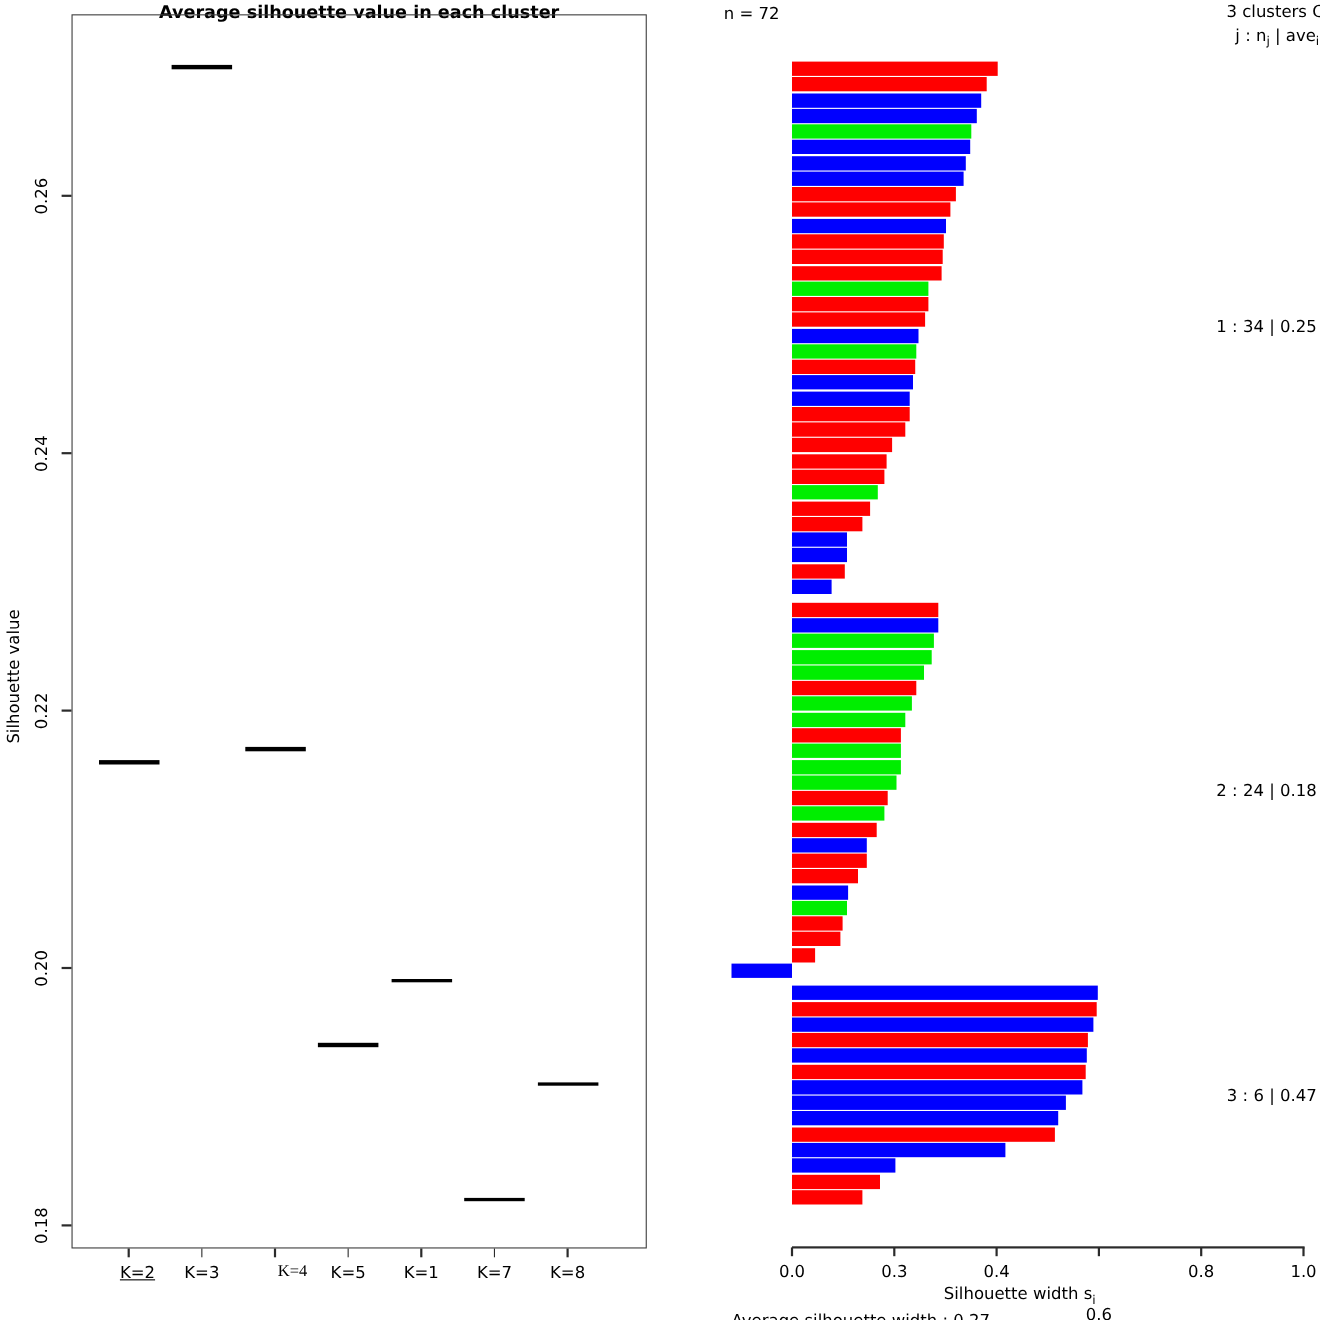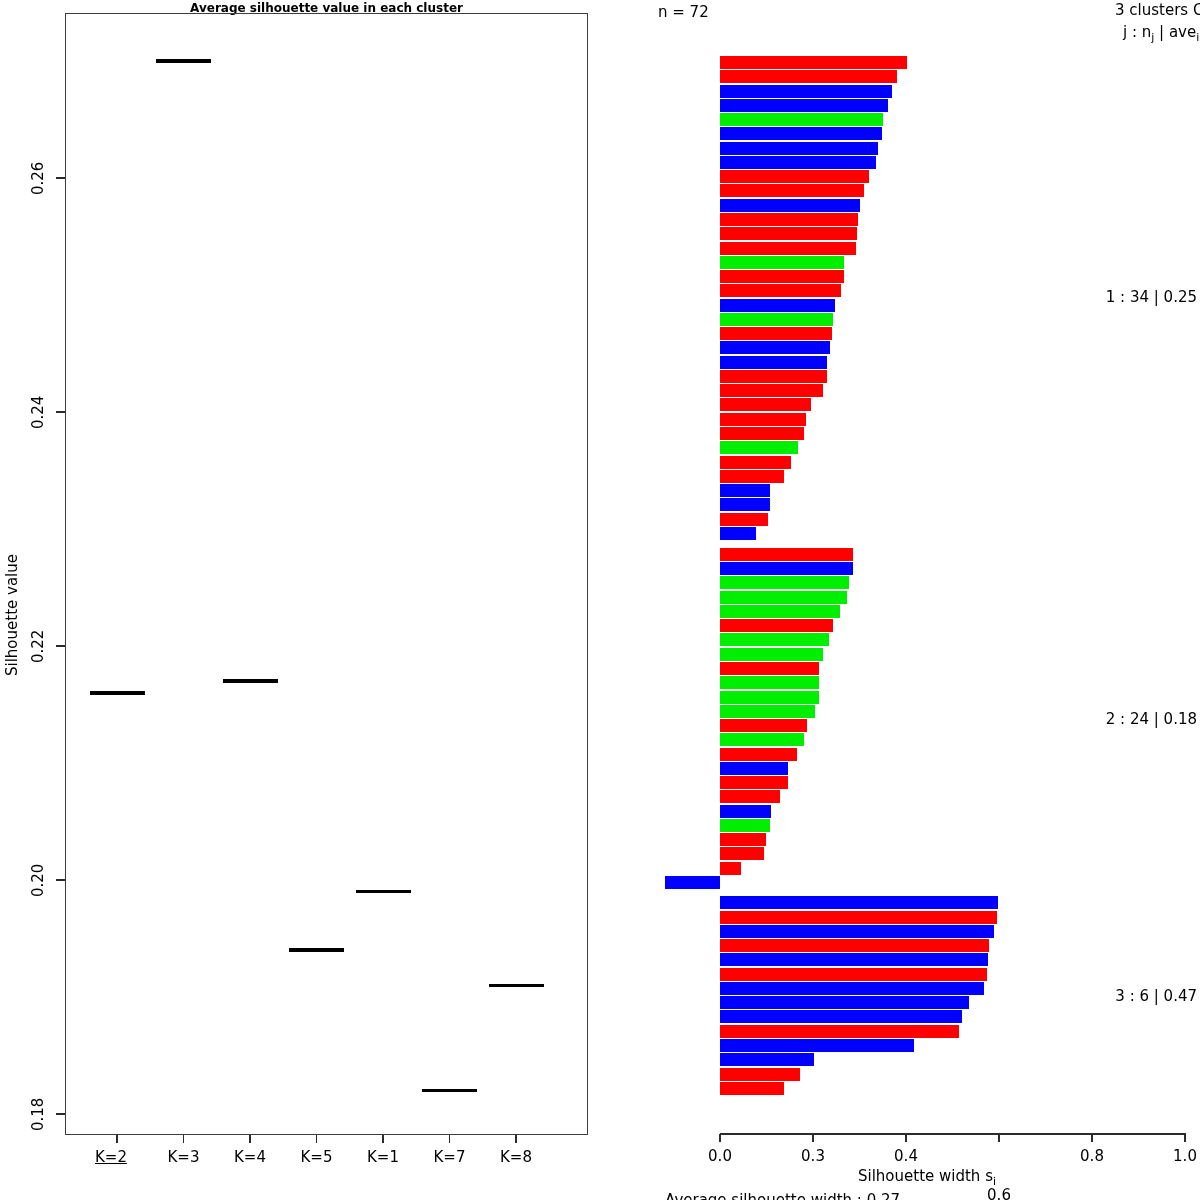--- a/index.html
+++ b/index.html
@@ -2,21 +2,21 @@
 <html><head>
 <meta charset="utf-8">
 <style>
   html,body{margin:0;padding:0;}
   body{
     width:1200px;height:1200px;overflow:hidden;position:relative;
     background:#ffffff;color:#000;
     font-family:"DejaVu Sans","Liberation Sans",sans-serif;
   }
   .abs{position:absolute;}
-  .chart-title{font-weight:bold;font-size:12px;white-space:nowrap;}
+  .chart-title{font-weight:bold;font-size:16px;white-space:nowrap;}
   .tick-line-x{position:absolute;width:1.5px;height:8px;background:#2b2b2b;}
   .tick-line-y{position:absolute;width:9px;height:1.5px;background:#2b2b2b;}
   .tick-label{position:absolute;font-size:15px;transform:translateX(-50%);white-space:nowrap;}
   .ytick-label{
     position:absolute;writing-mode:vertical-rl;transform:rotate(180deg);
     font-size:15px;height:80px;text-align:center;line-height:16px;
   }
   .vlabel{
     position:absolute;writing-mode:vertical-rl;transform:rotate(180deg);
     font-size:15px;height:200px;text-align:center;
@@ -47,25 +47,25 @@
       <div class="ytick-label" style="left: 30px; top: 372px;">0.24</div>
       <div class="tick-line-y" style="left: 56px; top: 645.25px;"></div>
       <div class="ytick-label" style="left: 30px; top: 606px;">0.22</div>
       <div class="tick-line-y" style="left: 56px; top: 879.25px;"></div>
       <div class="ytick-label" style="left: 30px; top: 840px;">0.20</div>
       <div class="tick-line-y" style="left: 56px; top: 1113.25px;"></div>
       <div class="ytick-label" style="left: 30px; top: 1074px;">0.18</div>
     </div>
   <div id="left-x-ticks">
       <div class="tick-line-x" style="left: 116.25px; top: 1135px;"></div>
-      <div class="tick-label" style="left: 111px; top: 1148px; text-decoration: underline;">K=2</div>
+      <div class="tick-label" style="left: 125px; top: 1148px; text-decoration: underline;">K=2</div>
       <div class="tick-line-x" style="left: 182.75px; top: 1135px;"></div>
       <div class="tick-label" style="left: 183.5px; top: 1148px;">K=3</div>
       <div class="tick-line-x" style="left: 249.25px; top: 1135px;"></div>
-      <div class="tick-label" style="left: 250px; top: 1148px;">K=4</div>
+      <div class="tick-label" style="left: 266px; top: 1148px; font-family: Liberation Serif, serif;">K=4</div>
       <div class="tick-line-x" style="left: 315.75px; top: 1135px;"></div>
       <div class="tick-label" style="left: 316.5px; top: 1148px;">K=5</div>
       <div class="tick-line-x" style="left: 382.25px; top: 1135px;"></div>
       <div class="tick-label" style="left: 383px; top: 1148px;">K=1</div>
       <div class="tick-line-x" style="left: 448.75px; top: 1135px;"></div>
       <div class="tick-label" style="left: 449.5px; top: 1148px;">K=7</div>
       <div class="tick-line-x" style="left: 515.25px; top: 1135px;"></div>
       <div class="tick-label" style="left: 516px; top: 1148px;">K=8</div>
     </div>
   <div id="left-markers">

